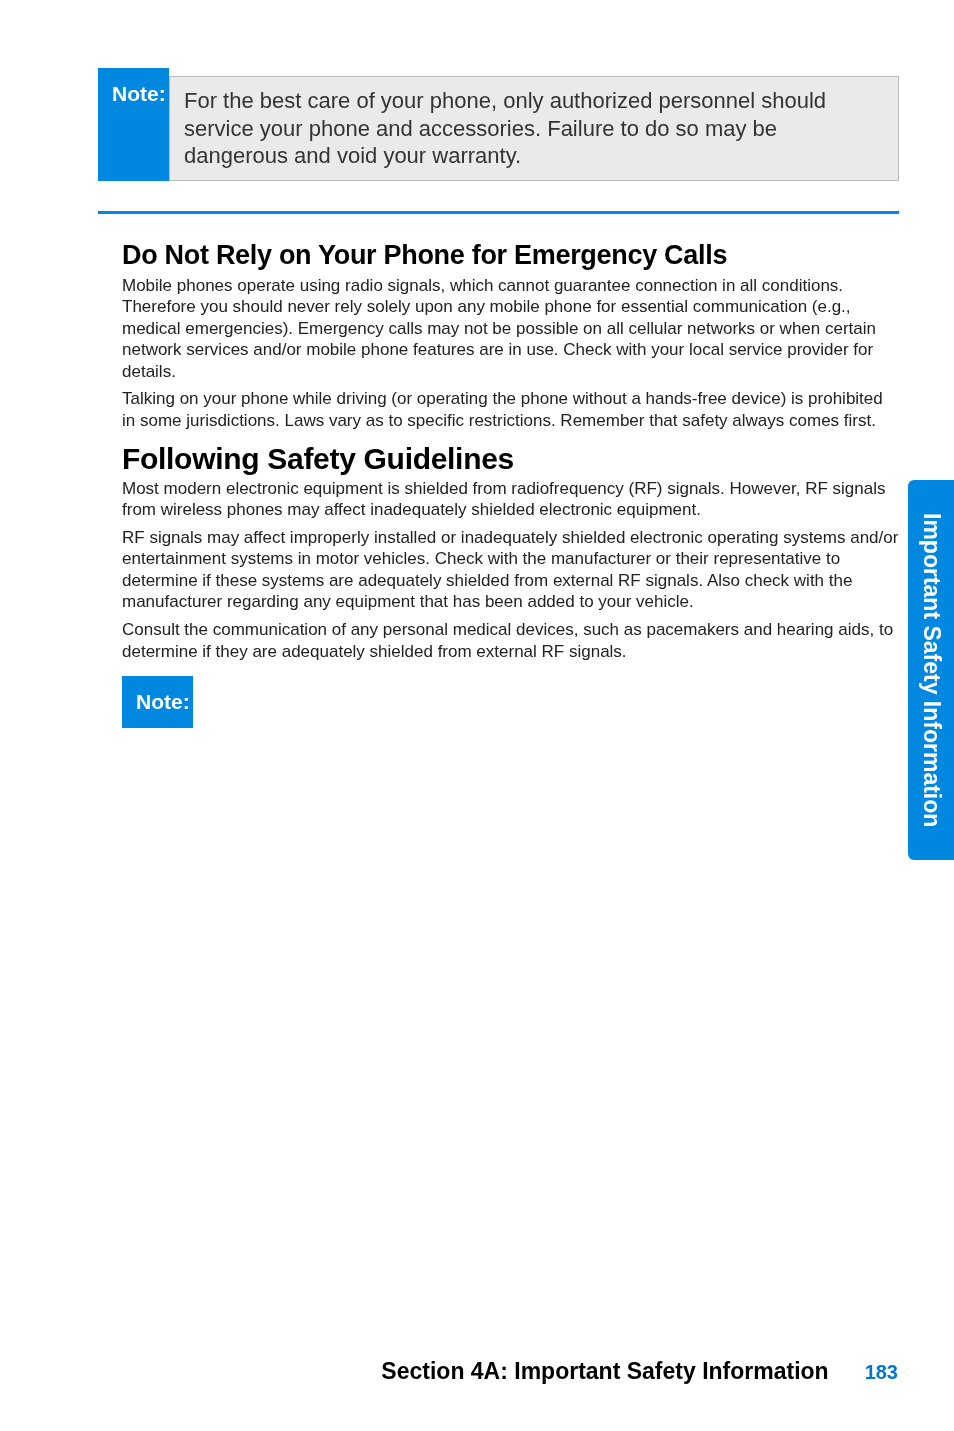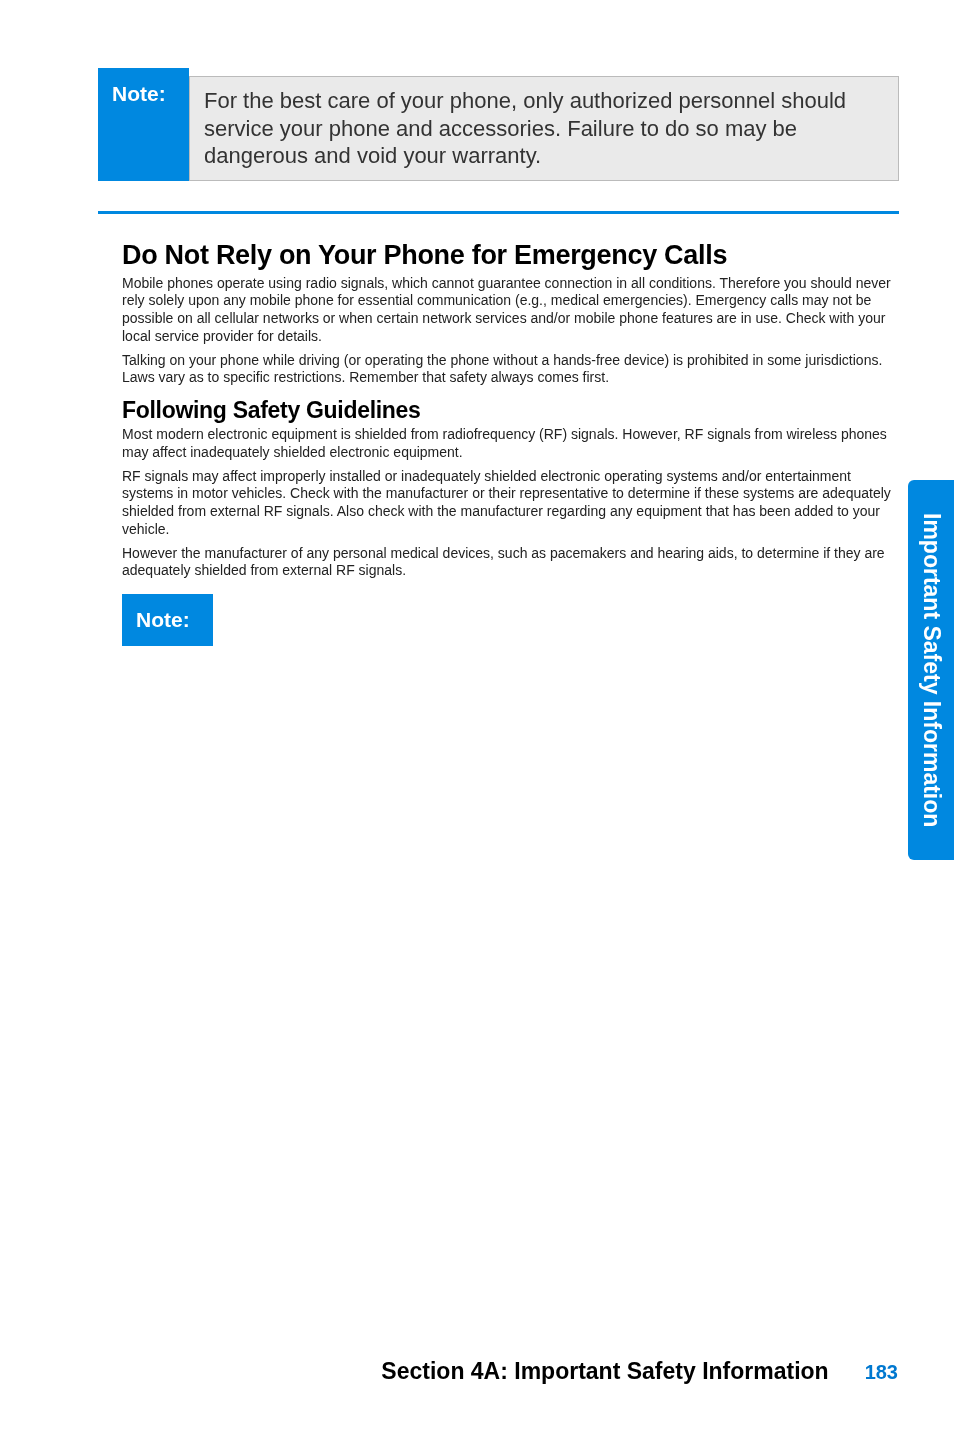--- a/index.html
+++ b/index.html
@@ -20,21 +20,21 @@
     .note-box {
       display: flex;
       margin-bottom: 30px;
     }
     .note-label {
       background: #0088e0;
       color: #fff;
       font-weight: bold;
       font-size: 21px;
       padding: 14px 14px;
-      width: 91px;
+      width: 71px;
       text-align: left;
       flex-shrink: 0;
     }
     .note-text {
       background: #eaeaea;
       border: 1px solid #bbb;
       color: #333;
       font-size: 22px;
       line-height: 1.25;
       padding: 10px 14px 10px 14px;
@@ -62,29 +62,29 @@
     }
     .subtitle {
       font-size: 27px;
       font-weight: bold;
       color: #000;
       margin-top: 6px;
       margin-bottom: 4px;
       letter-spacing: -0.3px;
     }
     .subtitle-sm {
-      font-size: 23px;
+      font-size: 30px;
       font-weight: bold;
       color: #000;
       margin-top: 10px;
       margin-bottom: 2px;
       letter-spacing: -0.3px;
     }
     .body-text {
-      font-size: 14px;
+      font-size: 17px;
       color: #222;
       line-height: 1.27;
       margin-bottom: 6px;
     }
     .side-tab {
       position: absolute;
       right: 0;
       top: 480px;
       width: 46px;
       height: 380px;
@@ -133,21 +133,21 @@
   <div class="section-content">
     <h2 class="subtitle">Do Not Rely on Your Phone for Emergency Calls</h2>
     <p class="body-text">Mobile phones operate using radio signals, which cannot guarantee connection in all conditions. Therefore you should never rely solely upon any mobile phone for essential communication (e.g., medical emergencies). Emergency calls may not be possible on all cellular networks or when certain network services and/or mobile phone features are in use. Check with your local service provider for details.</p>
 
     <p class="body-text">Talking on your phone while driving (or operating the phone without a hands-free device) is prohibited in some jurisdictions. Laws vary as to specific restrictions. Remember that safety always comes first.</p>
 
     <h2 class="subtitle-sm">Following Safety Guidelines</h2>
 
     <p class="body-text">Most modern electronic equipment is shielded from radiofrequency (RF) signals. However, RF signals from wireless phones may affect inadequately shielded electronic equipment.</p>
     <p class="body-text">RF signals may affect improperly installed or inadequately shielded electronic operating systems and/or entertainment systems in motor vehicles. Check with the manufacturer or their representative to determine if these systems are adequately shielded from external RF signals. Also check with the manufacturer regarding any equipment that has been added to your vehicle.</p>
-    <p class="body-text">However the manufacturer of any personal medical devices, such as pacemakers and hearing aids, to determine if they are adequately shielded from external RF signals.</p>
+    <p class="body-text">Consult the communication of any personal medical devices, such as pacemakers and hearing aids, to determine if they are adequately shielded from external RF signals.</p>
 
     <div class="note-box-2">
       <div class="note-label">Note:</div>
     </div>
   </div>
 </div>
 
 <div class="side-tab">Important Safety Information</div>
 
 <div class="footer">

